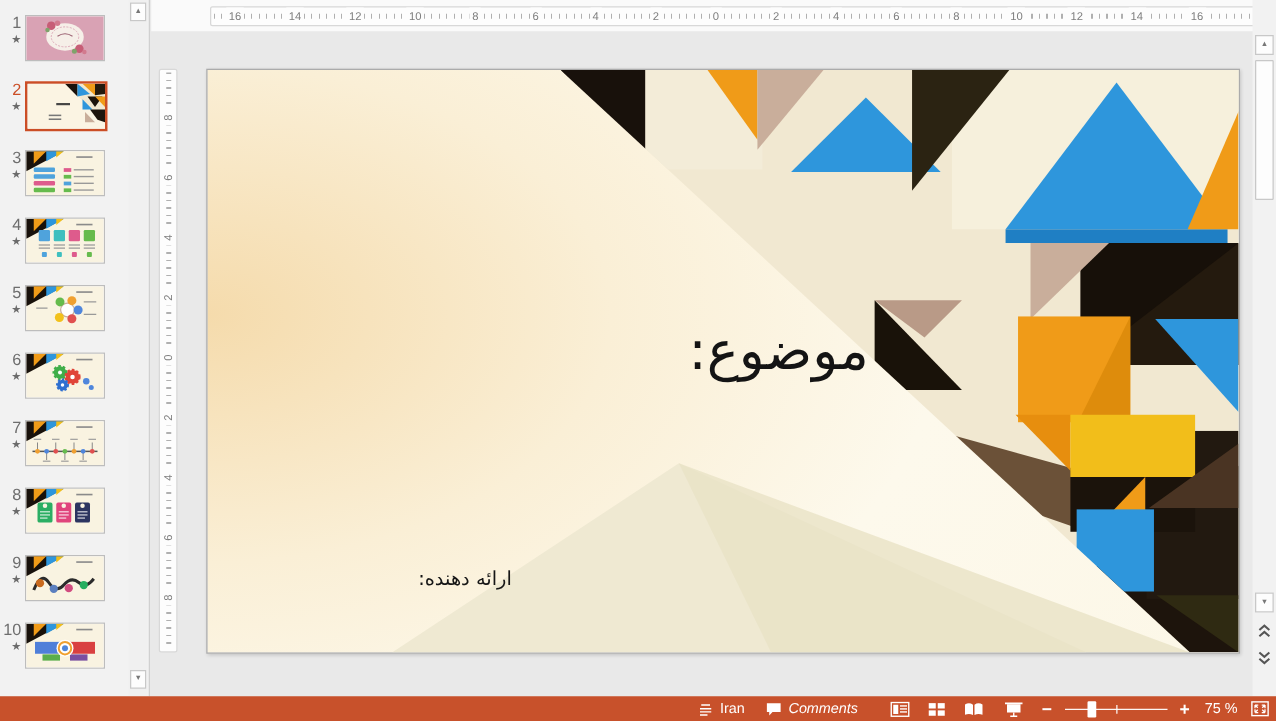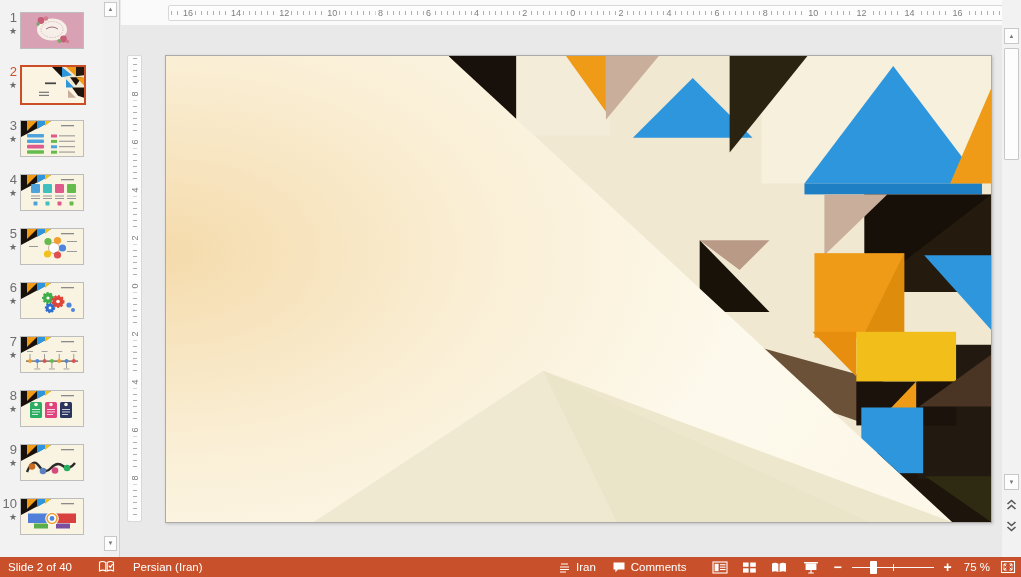--- a/index.html
+++ b/index.html
@@ -425,21 +425,23 @@
         <polygon points="648,277 692,277 692,322" fill="#E78E0E"></polygon>
         <rect x="692" y="277" width="100" height="50" fill="#F2BE1A"></rect>
         <rect x="692" y="327" width="100" height="44" fill="#1B130B"></rect>
         <polygon points="710,371 752,327 752,371" fill="#F09B18"></polygon>
         <rect x="697" y="353" width="62" height="66" fill="#2E96DC"></rect>
         <polygon points="755,352 827,300 827,352" fill="#4A3423"></polygon>
         <polygon points="608,428 708,428 658,462" fill="#BFA28D"></polygon>
         <polygon points="761,422 827,422 827,468" fill="#2F2A12"></polygon>
       </g>
     </svg>
+    <div class="slide-title" dir="rtl">موضوع:</div>
     <div class="slide-info" dir="rtl">
+      <div>ارائه دهنده:</div>
     </div>
   </div>
 
   <div class="main-scroll">
     <div class="ms-btn" style="top:28px;">▲</div>
     <div class="ms-thumb"></div>
     <div class="ms-btn" style="top:474px;">▼</div>
     <div class="chev" style="top:497px;">
       <svg width="11" height="12" viewBox="0 0 11 12">
           <path d="M1.5,5 L5.5,1.5 L9.5,5" fill="none" stroke="#555" stroke-width="1.6"></path>
@@ -448,42 +450,31 @@
     </div>
     <div class="chev" style="top:518px;">
       <svg width="11" height="12" viewBox="0 0 11 12">
           <path d="M1.5,2 L5.5,5.5 L9.5,2" fill="none" stroke="#555" stroke-width="1.6"></path>
           <path d="M1.5,7 L5.5,10.5 L9.5,7" fill="none" stroke="#555" stroke-width="1.6"></path>
         </svg>
     </div>
   </div>
 
   <div class="status-bar">
-    <div class="sb-left">
-      <div class="sb-item">Slide 2 of 40</div>
-      <div class="sb-item sb-icon" style="margin-left:26px;">
-        <svg width="17" height="14" viewBox="0 0 17 14">
-          <path d="M1.5,2.3 C3.6,1.2 5.7,1.2 7.8,2.5 L7.8,11 C5.7,9.8 3.6,9.8 1.5,10.9 Z" fill="none" stroke="#FFF" stroke-width="1.1"></path>
-          <path d="M15.5,2.3 C13.4,1.2 11.3,1.2 9.2,2.5 L9.2,11 C11.3,9.8 13.4,9.8 15.5,10.9 Z" fill="none" stroke="#FFF" stroke-width="1.1"></path>
-          <path d="M10.8,5.6 l1.5,1.8 2.4,-3.4" fill="none" stroke="#FFF" stroke-width="1.2"></path>
-        </svg>
-      </div>
-      <div class="sb-item" style="margin-left:18px;">Persian (Iran)</div>
-    </div>
     <div class="sb-spacer"></div>
     <div class="sb-right">
       <div class="sb-item">
         <span class="sb-icon">
           <svg width="13" height="11" viewBox="0 0 13 11">
               <path d="M3,2 L10,2 M2,5 L11,5 M2,7.5 L11,7.5 M2,10 L8,10" stroke="#FFF" stroke-width="1.1"></path>
             </svg>
         </span>
         <span>Iran</span>
       </div>
-      <div class="sb-item" style="margin-left:16px;">
+      <div class="sb-item" style="margin-left:16px;font-style:italic;">
         <span class="sb-icon">
           <svg width="14" height="12" viewBox="0 0 14 12">
               <path d="M1.5,1.5 h11 v7 h-6.5 l-2.6,2.8 v-2.8 h-1.9 z" fill="#FFF"></path>
             </svg>
         </span>
         <span>Comments</span>
       </div>
       <div class="sb-item" style="margin-left:26px;">
         <svg width="16" height="13" viewBox="0 0 16 13">
             <rect x="1" y="1" width="14" height="11" fill="none" stroke="#FFF" stroke-width="1.1"></rect>

